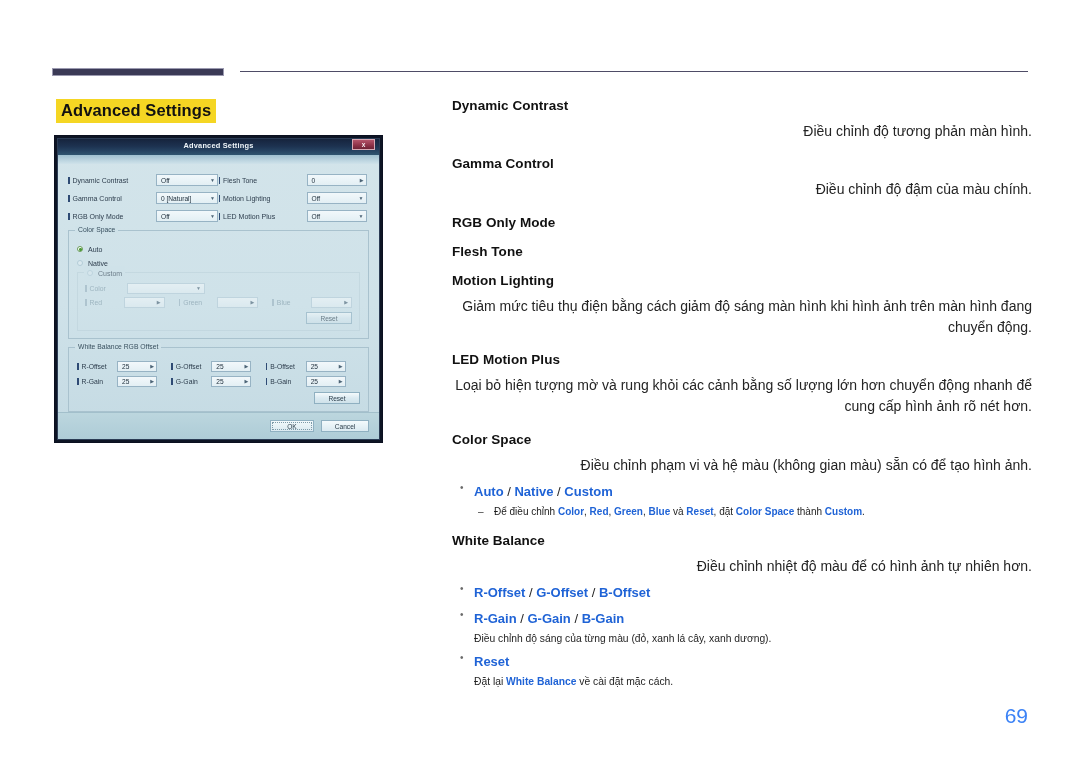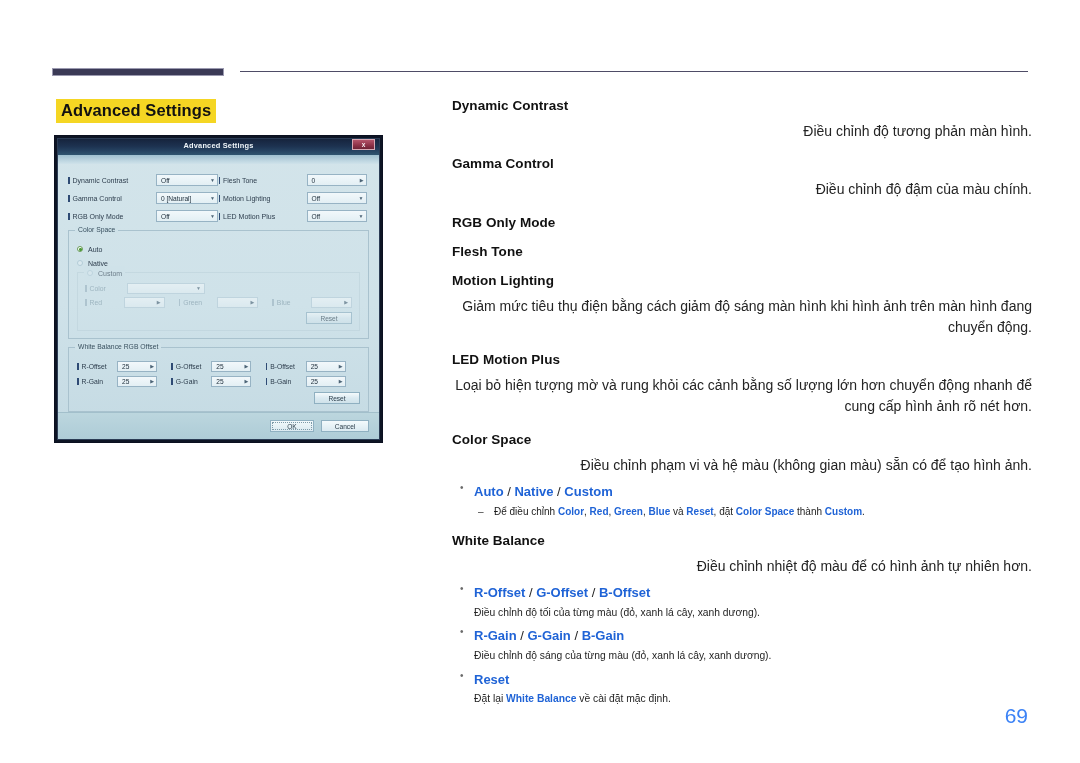--- a/index.html
+++ b/index.html
@@ -501,28 +501,27 @@
       </li>
     </ul>
   </div>
 
   <div class="sec">
     <h2>White Balance</h2>
     <p>Điều chỉnh nhiệt độ màu để có hình ảnh tự nhiên hơn.</p>
     <ul class="bl">
       <li>
         <div class="bl-head"><span class="blue">R-Offset</span><span class="sep"> / </span><span class="blue">G-Offset</span><span class="sep"> / </span><span class="blue">B-Offset</span></div>
-        <div class="bl-sub">Điều chỉnh độ tối của từng màu (đỏ, xanh lá cây, xanh dương).</div>
       </li>
       <li>
         <div class="bl-head"><span class="blue">R-Gain</span><span class="sep"> / </span><span class="blue">G-Gain</span><span class="sep"> / </span><span class="blue">B-Gain</span></div>
         <div class="bl-sub">Điều chỉnh độ sáng của từng màu (đỏ, xanh lá cây, xanh dương).</div>
       </li>
       <li>
         <div class="bl-head"><span class="blue">Reset</span></div>
-        <div class="bl-sub"><span>Đặt lại </span><span class="blue">White Balance</span><span> về cài đặt mặc định.</span></div>
+        <div class="bl-sub"><span>Đặt lại </span><span class="blue">White Balance</span><span> về cài đặt mặc cách.</span></div>
       </li>
     </ul>
   </div>
 
 </div>
 
 <div class="pageno">69</div>
 
 </body></html>

